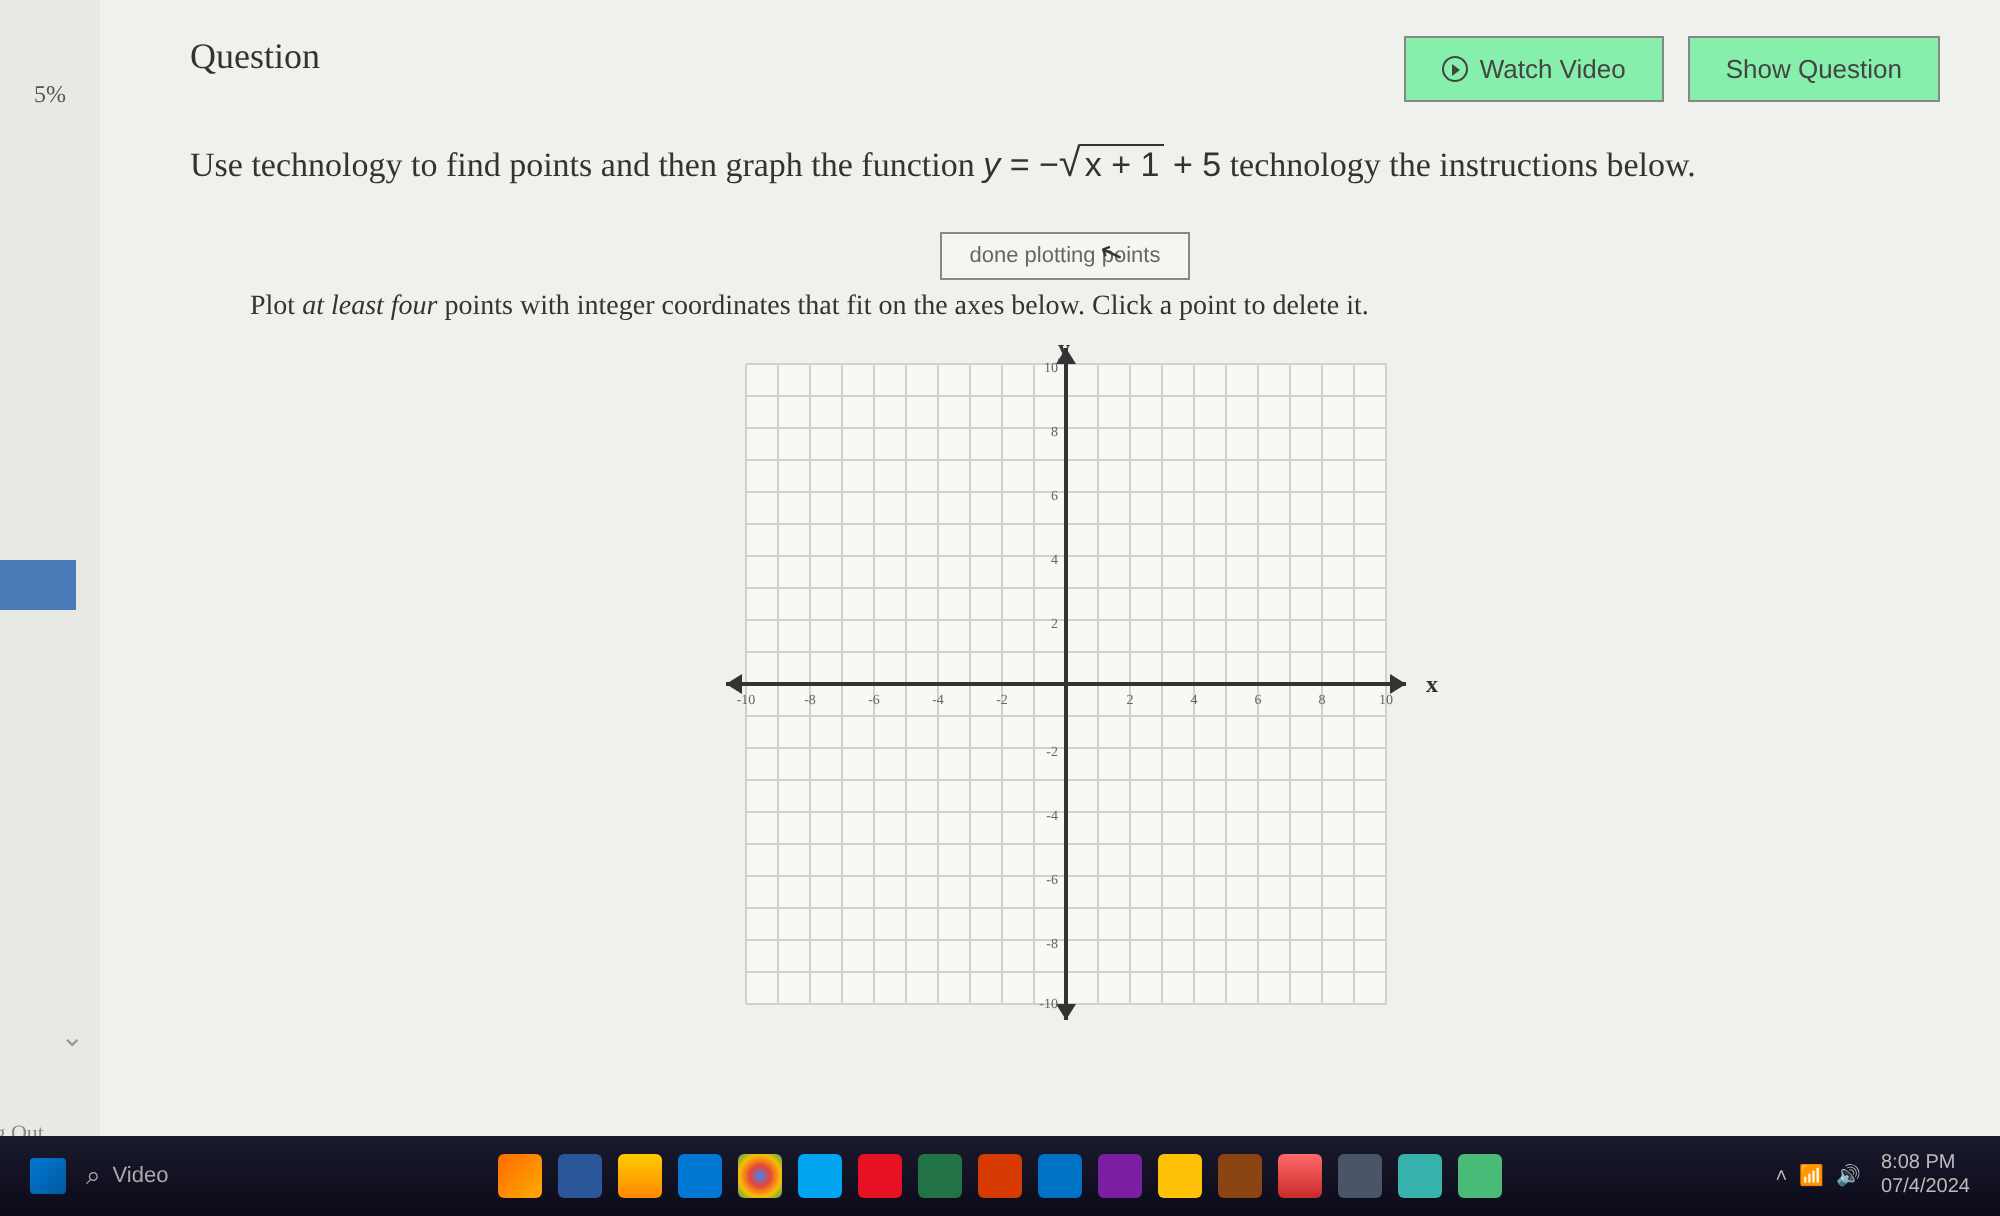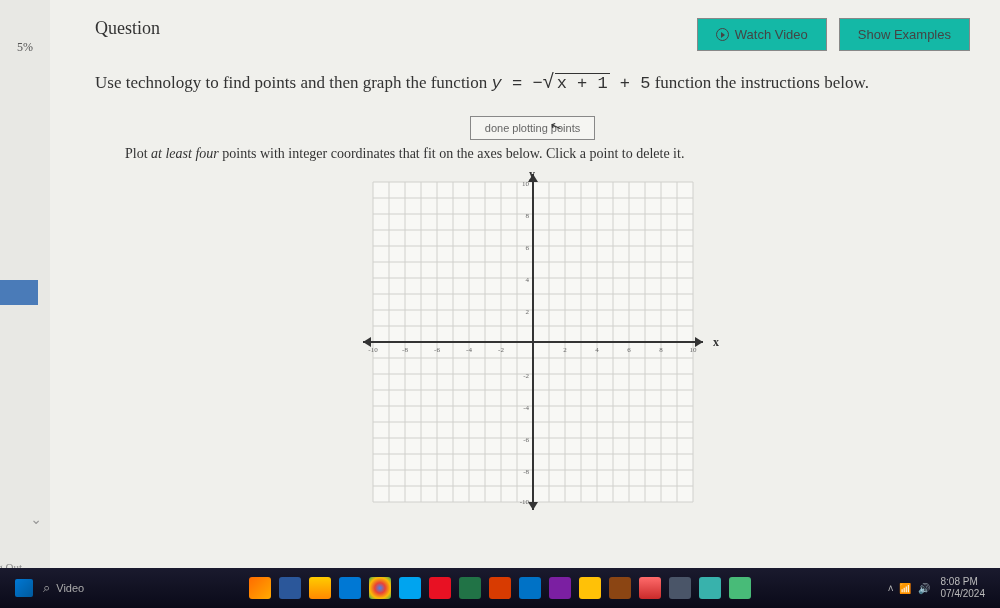--- a/index.html
+++ b/index.html
@@ -72,21 +72,21 @@
       font-size: 18px;
       font-weight: normal;
       color: #333;
     }
     .header-buttons {
       display: flex;
       gap: 12px;
     }
     .header-btn {
       border: 1px solid #888;
-      background: #14b8a6;
+      background: #86efac;
       padding: 8px 18px;
       font-size: 13px;
       color: #444;
       cursor: pointer;
       display: flex;
       align-items: center;
       gap: 6px;
     }
     .play-icon {
       display: inline-flex;
@@ -108,21 +108,21 @@
     }
     .instruction-text {
       font-size: 17px;
       color: #333;
       margin-bottom: 22px;
     }
     .math-y {
       font-style: italic;
     }
     .math-eq {
-      font-family: Liberation Mono, monospace;
+      font-family: Liberation Sans, sans-serif;
     }
     .sqrt-wrap {
       position: relative;
       display: inline-block;
     }
     .sqrt-sign {
       font-size: 20px;
     }
     .sqrt-content {
       border-top: 1.5px solid #333;
@@ -250,27 +250,27 @@
   <div class="main-content">
 
     <div class="header-row">
       <div class="question-title">Question</div>
       <div class="header-buttons">
         <button class="header-btn">
           <span class="play-icon"></span>
           <span>Watch Video</span>
         </button>
         <button class="header-btn">
-          <span>Show Examples</span>
+          <span>Show Question</span>
         </button>
       </div>
     </div>
 
     <div class="instruction-text">
-      <span>Use technology to find points and then graph the function </span><span class="math-eq"><span class="math-y">y</span><span> = </span><span>−</span><span class="sqrt-wrap"><span class="sqrt-sign">√</span><span class="sqrt-content">x + 1</span></span><span> + 5</span></span><span> function the instructions below.</span>
+      <span>Use technology to find points and then graph the function </span><span class="math-eq"><span class="math-y">y</span><span> = </span><span>−</span><span class="sqrt-wrap"><span class="sqrt-sign">√</span><span class="sqrt-content">x + 1</span></span><span> + 5</span></span><span> technology the instructions below.</span>
     </div>
 
     <div class="done-btn-row">
       <button class="done-btn">done plotting points</button>
       <span class="cursor-icon">↖</span>
     </div>
 
     <div class="plot-instruction">
       <span>Plot </span><em>at least four</em><span> points with integer coordinates that fit on the axes below. Click a point to delete it.</span>
     </div>

